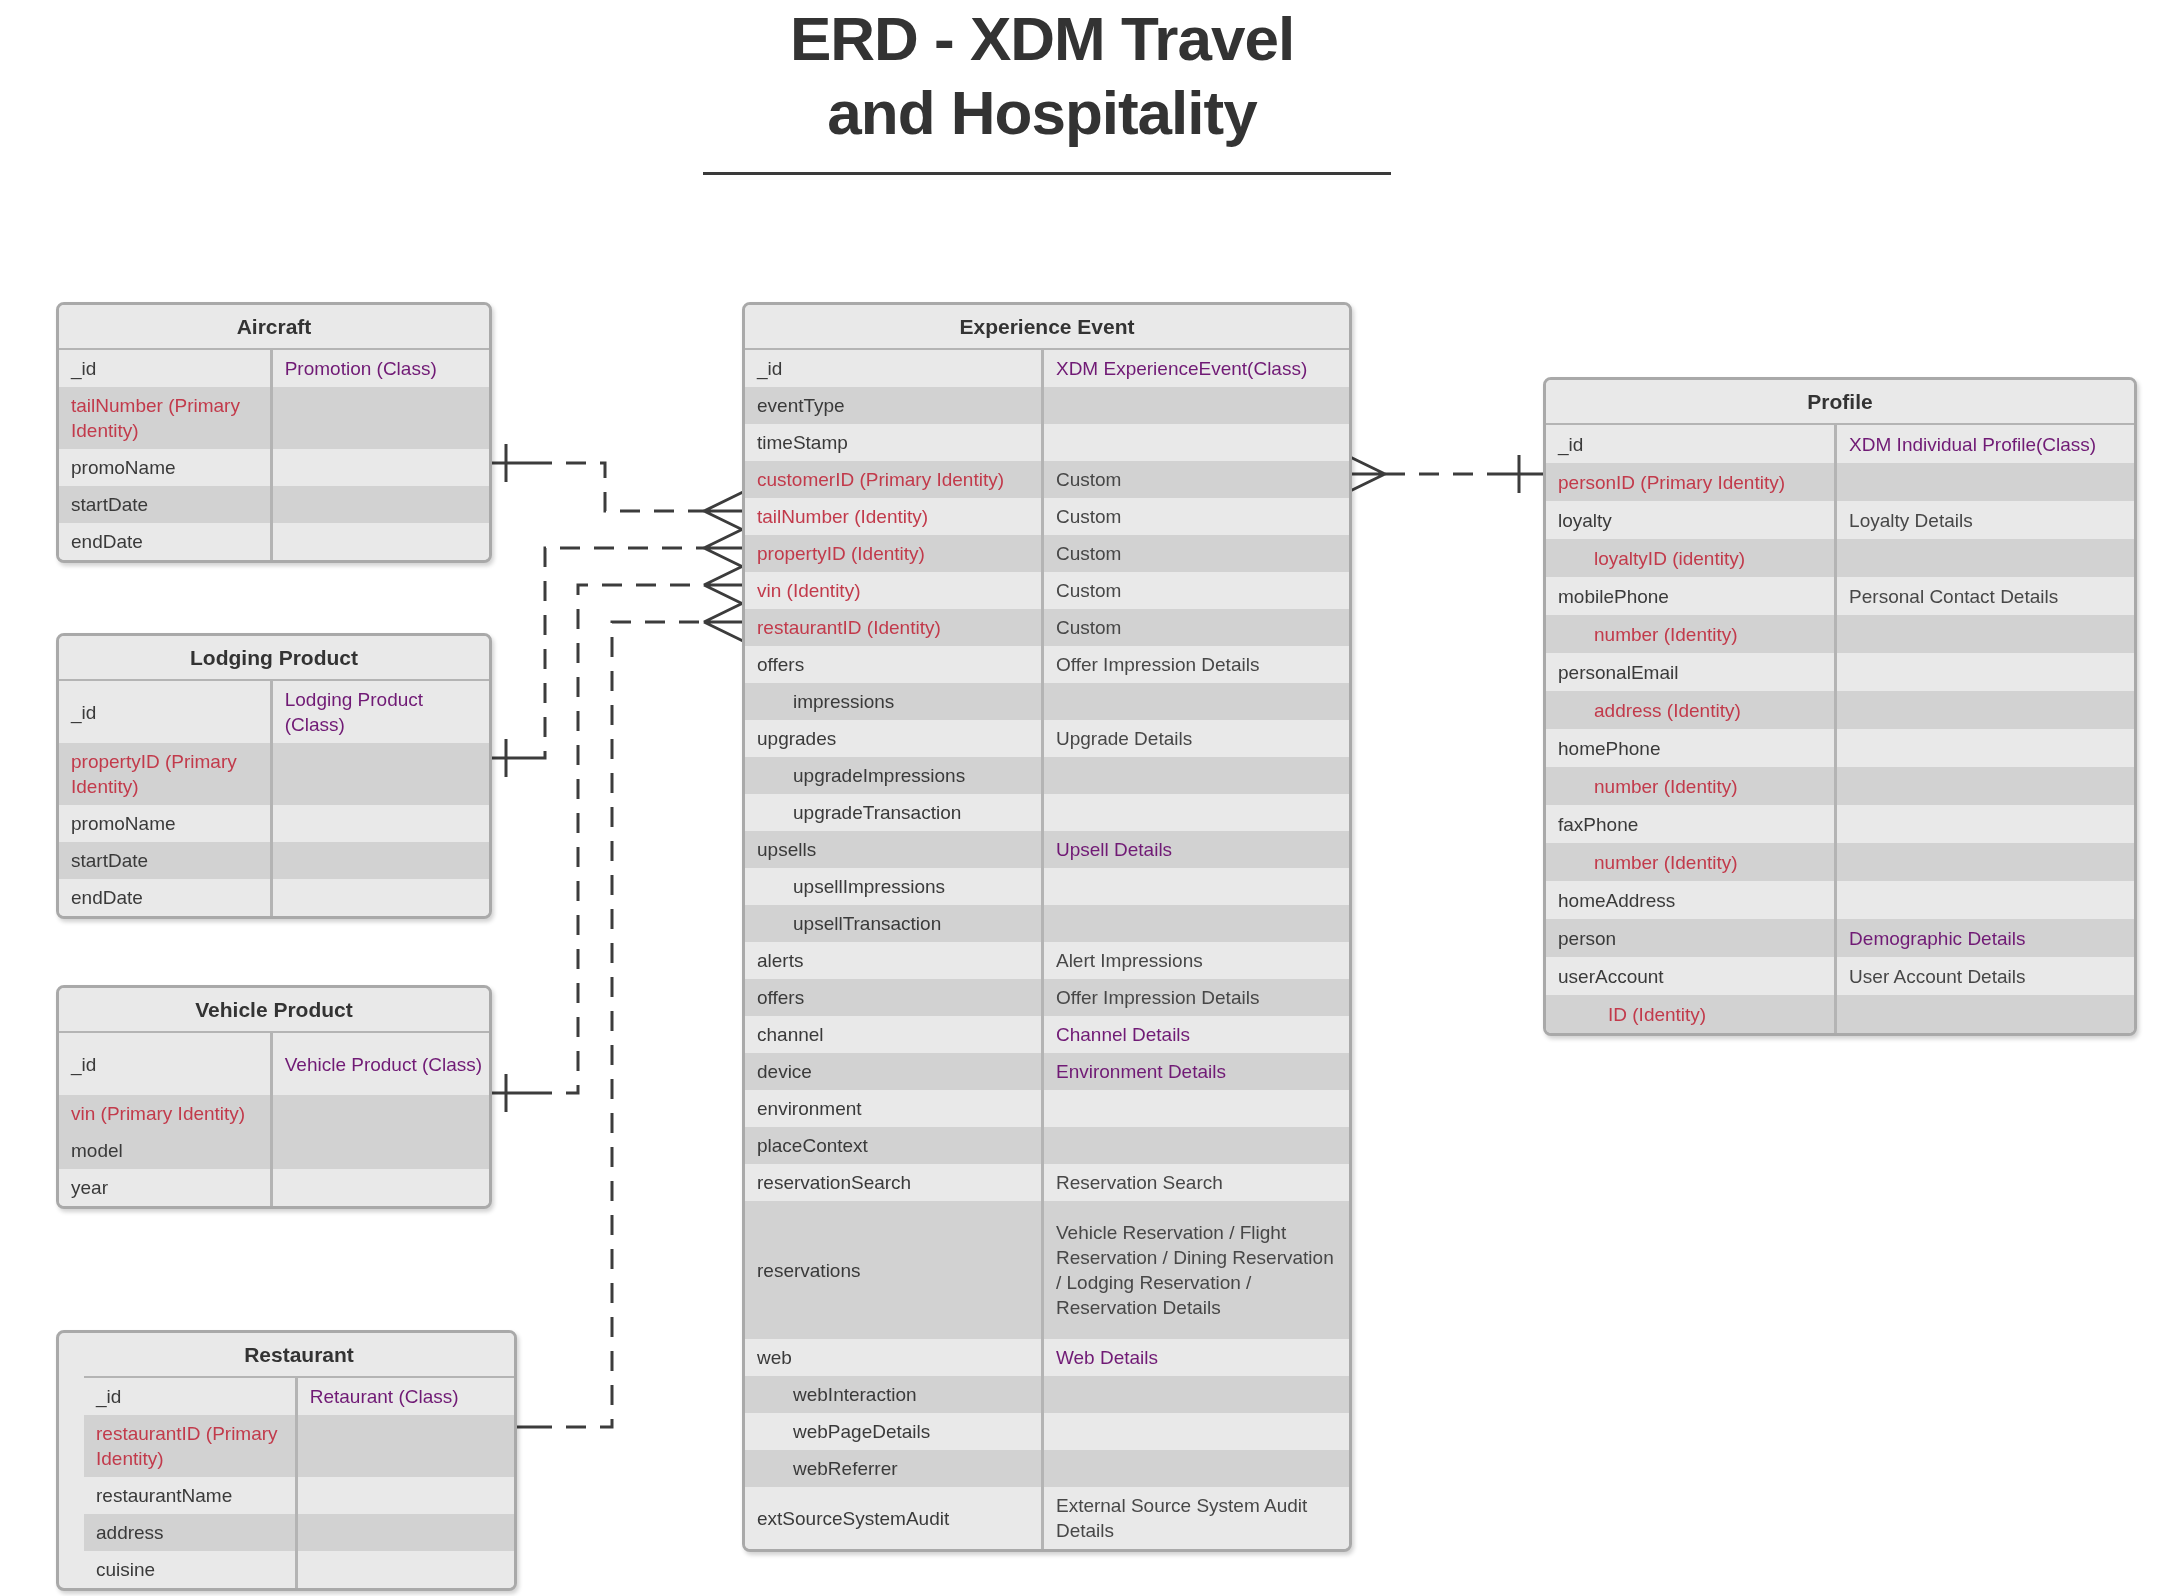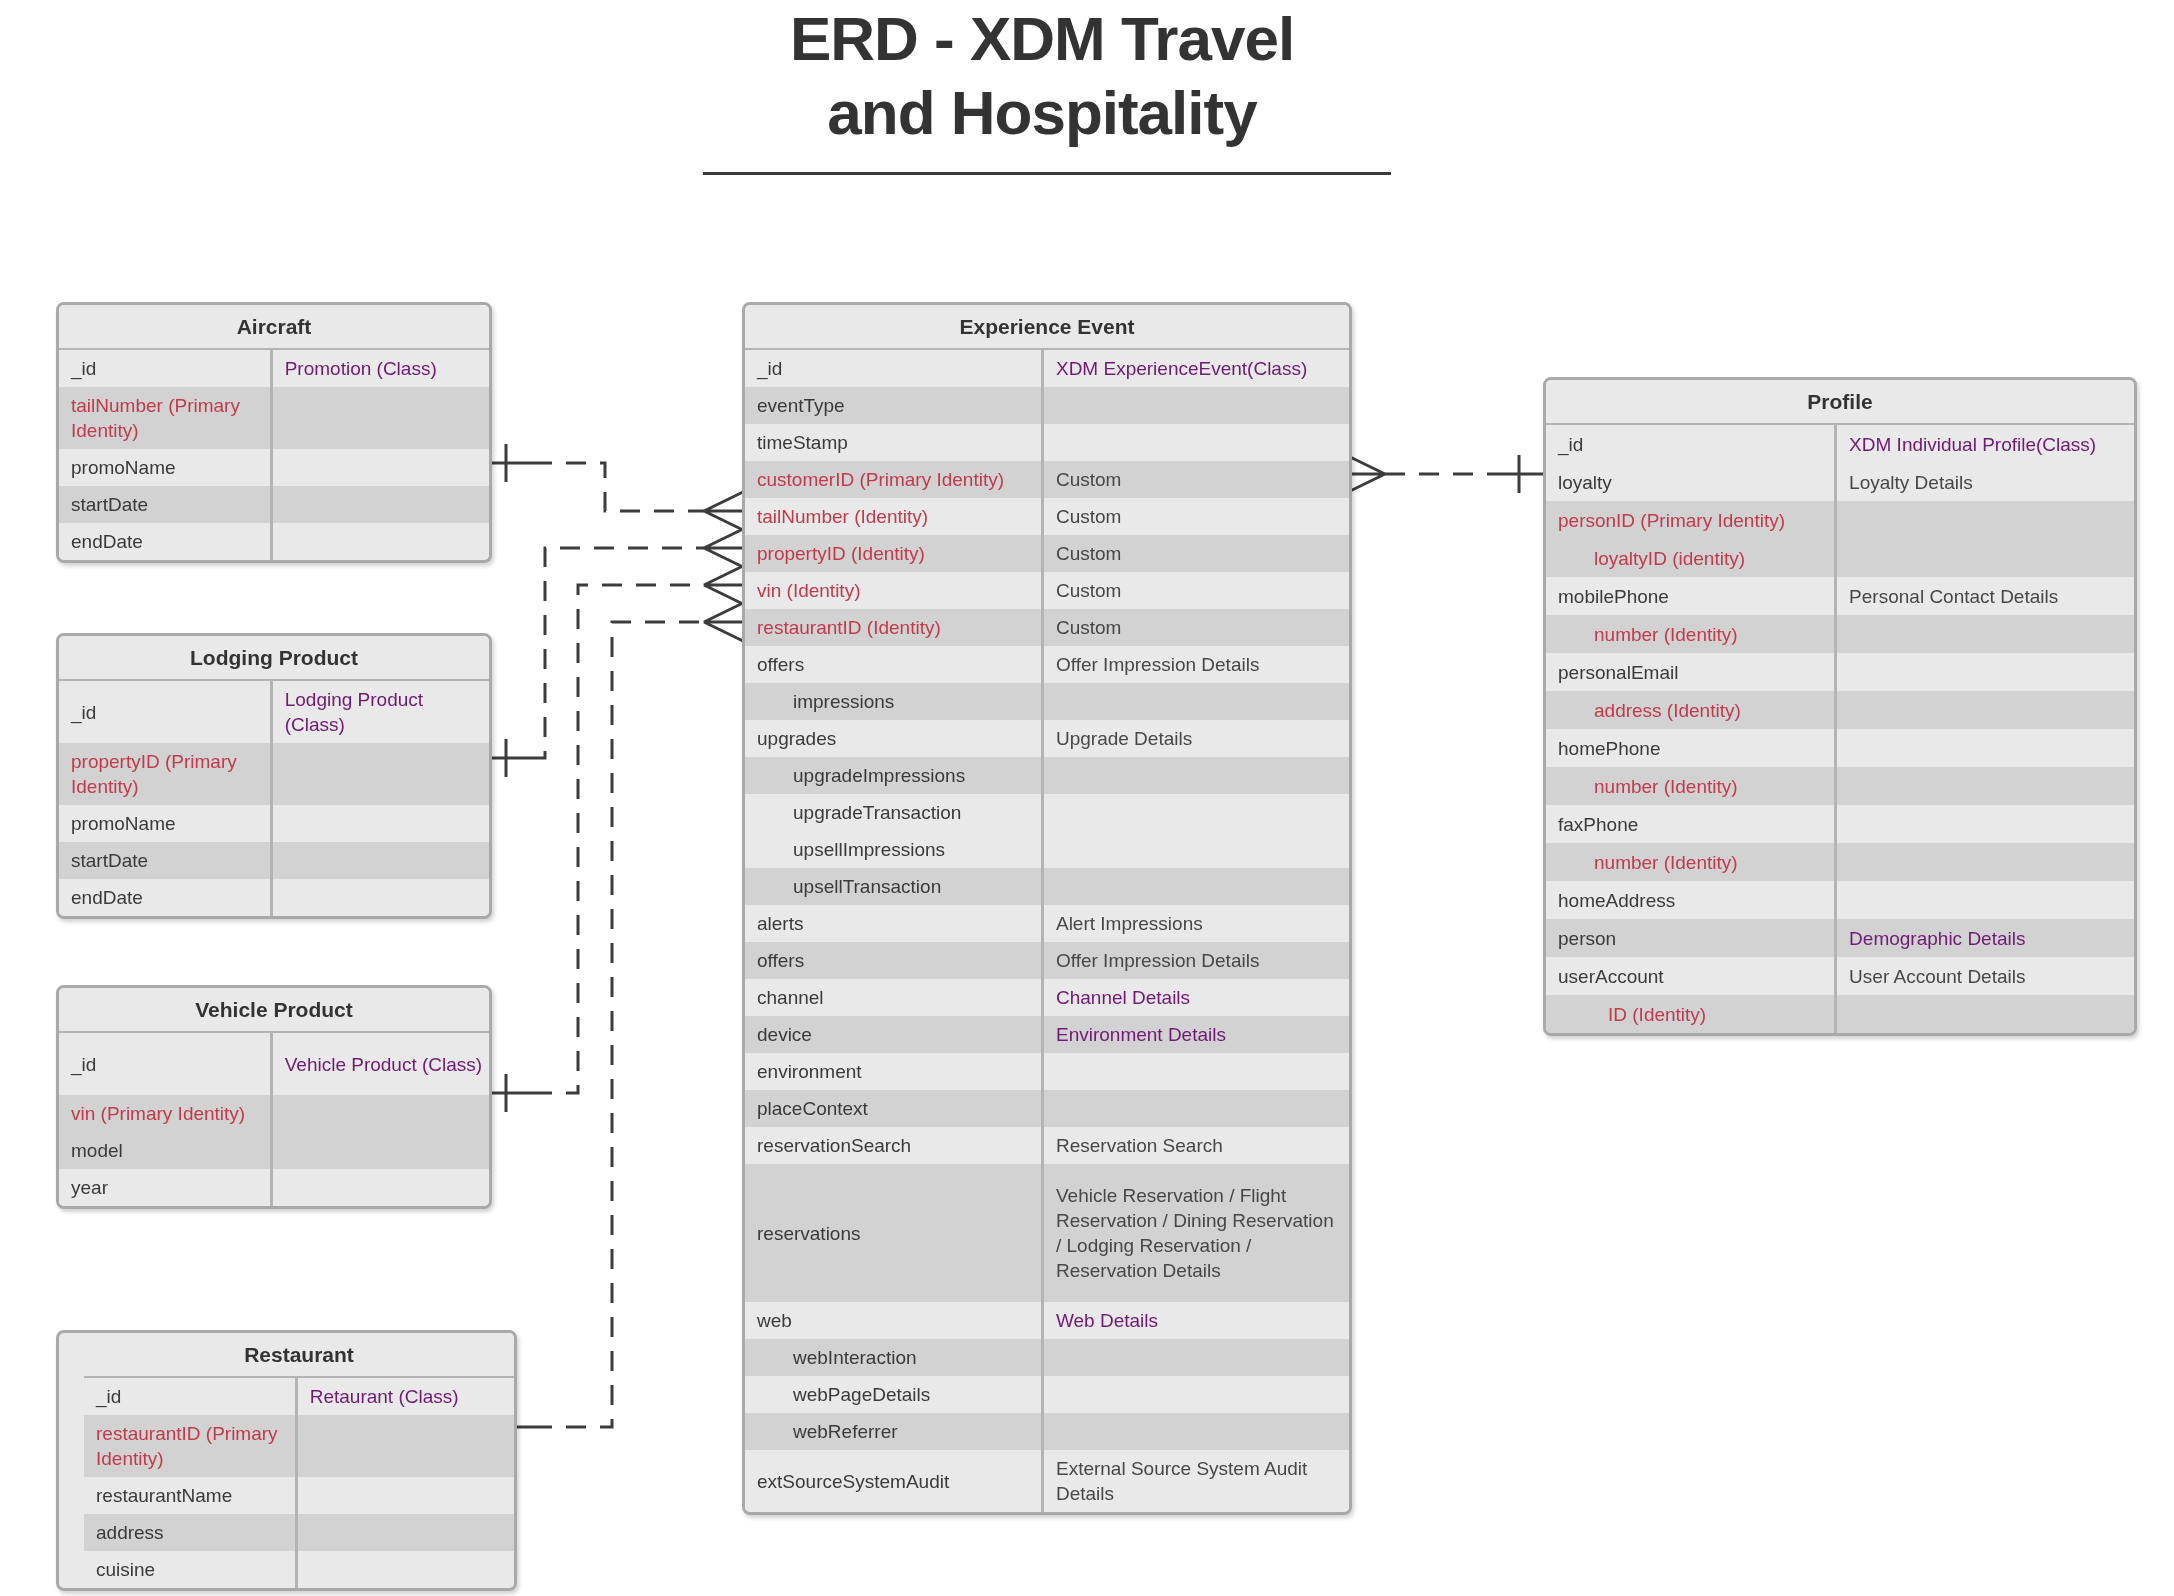--- a/index.html
+++ b/index.html
@@ -331,20 +331,28 @@
           </div>
         </div>
         <div class="row" style="height: 37px;">
           <div class="cell-l ind1">
             <span>upgradeTransaction</span>
           </div>
           <div class="cell-r">
             <span></span>
           </div>
         </div>
+        <div class="row alt" style="height: 37px;">
+          <div class="cell-l">
+            <span>upsells</span>
+          </div>
+          <div class="cell-r muted">
+            <span>Upsell Details</span>
+          </div>
+        </div>
         <div class="row" style="height: 37px;">
           <div class="cell-l ind1">
             <span>upsellImpressions</span>
           </div>
           <div class="cell-r">
             <span></span>
           </div>
         </div>
         <div class="row alt" style="height: 37px;">
           <div class="cell-l ind1">
@@ -462,34 +470,34 @@
       <div class="tbl" style="left: 1543px; top: 377px; width: 588px;">
         <div class="tbl-header">Profile</div>
         <div class="row" style="height: 38px;">
           <div class="cell-l">
             <span>_id</span>
           </div>
           <div class="cell-r muted">
             <span>XDM Individual Profile(Class)</span>
           </div>
         </div>
+        <div class="row alt" style="height: 38px;">
+          <div class="cell-l red">
+            <span>personID (Primary Identity)</span>
+          </div>
+          <div class="cell-r">
+            <span></span>
+          </div>
+        </div>
         <div class="row" style="height: 38px;">
           <div class="cell-l">
             <span>loyalty</span>
           </div>
           <div class="cell-r">
             <span>Loyalty Details</span>
-          </div>
-        </div>
-        <div class="row alt" style="height: 38px;">
-          <div class="cell-l red">
-            <span>personID (Primary Identity)</span>
-          </div>
-          <div class="cell-r">
-            <span></span>
           </div>
         </div>
         <div class="row alt" style="height: 38px;">
           <div class="cell-l red ind1">
             <span>loyaltyID (identity)</span>
           </div>
           <div class="cell-r">
             <span></span>
           </div>
         </div>

